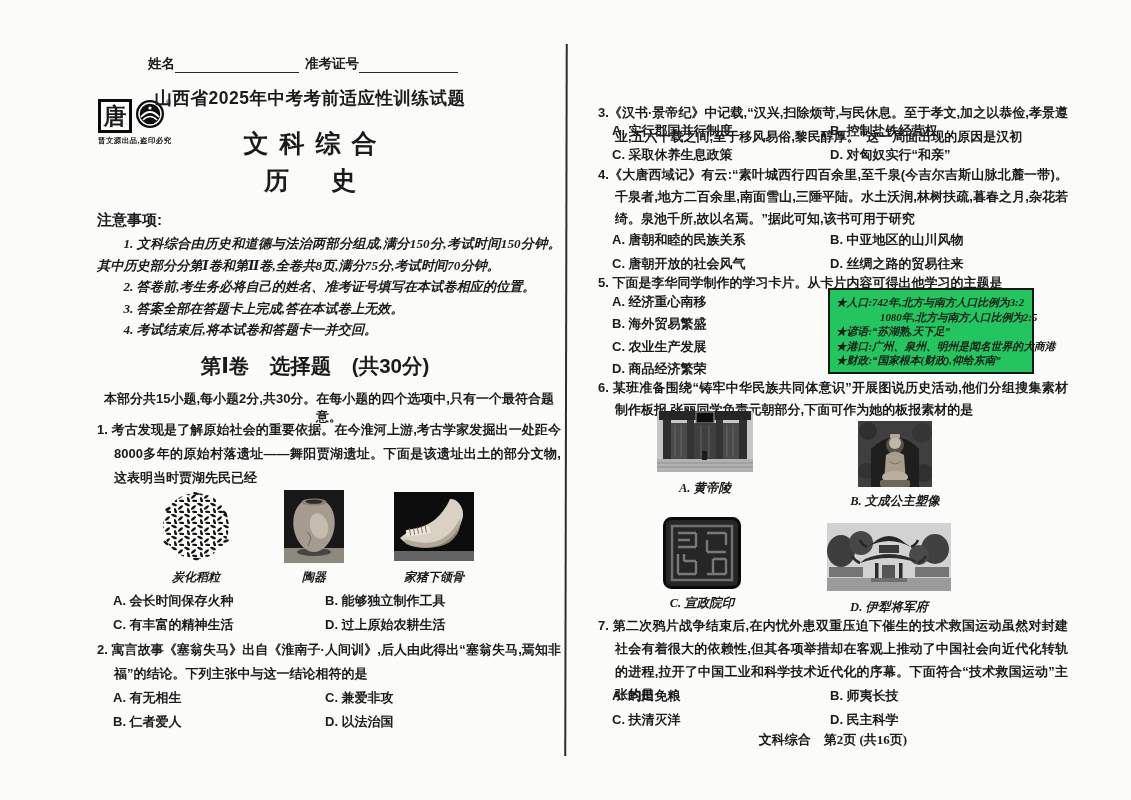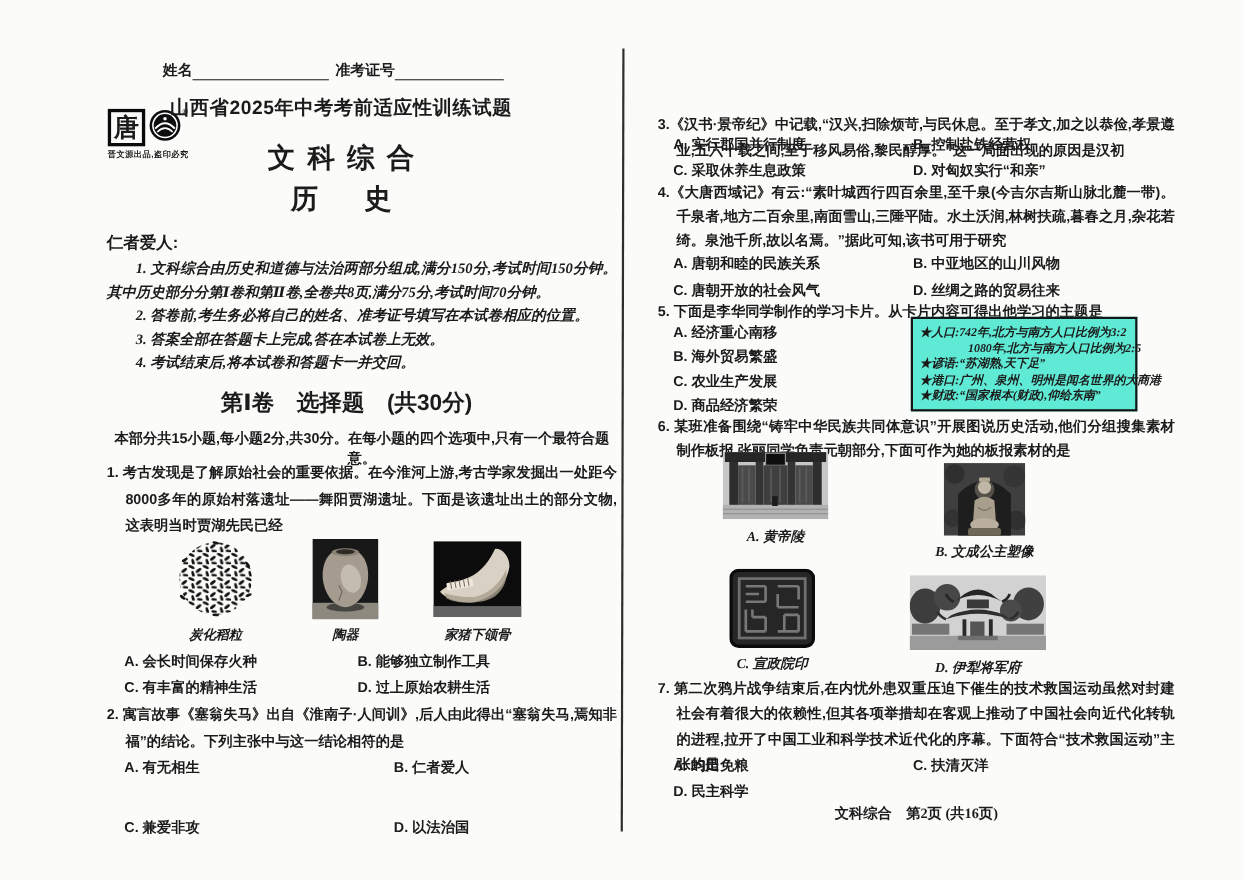--- a/index.html
+++ b/index.html
@@ -49,21 +49,21 @@
   .optlist div{white-space:nowrap;}
   
   .figrow{left:158px;top:489px;width:316px;display:flex;justify-content:space-between;gap:21px;}
   figure{margin:0;text-align:center;}
   .imgbox{height:74px;display:flex;align-items:center;justify-content:center;}
   figcaption{margin-top:6px;font-family:var(--serif);font-style:italic;font-weight:700;font-size:12px;white-space:nowrap;}
   .fig6 .imgbox{height:66px;}
   .fig6b .imgbox{height:72px;}
   .fig6 figcaption,.fig6b figcaption{font-size:12.5px;}
   
-  .card{left:828px;top:288px;width:206px;box-sizing:border-box;border:2px solid #161616;background:#5eead4;
+  .card{left:828px;top:288px;width:206px;box-sizing:border-box;border:2px solid #161616;background:#22c55e;
         padding:5px 6px 4px 6px;font-family:var(--serif);font-style:italic;font-weight:600;
         font-size:10.8px;line-height:14.6px;}
   .card div{white-space:nowrap;}
   .card .indent{padding-left:44px;}
   .footer{font-family:var(--serif);font-weight:600;font-size:13px;text-align:center;}
 </style>
 </head>
 <body>
 
 <div id="paper">
@@ -87,21 +87,21 @@
       </svg>
       <span class="reg">®</span>
     </div>
     <div class="brand">晋文源出品,盗印必究</div>
   </div>
 
   <div class="abs exam-title">山西省2025年中考考前适应性训练试题</div>
   <div class="abs subject-title">文科综合</div>
   <div class="abs course-title">历史</div>
 
-  <div class="abs notice-head">仁者爱人:</div>
+  <div class="abs notice-head">注意事项:</div>
   <div class="abs notices">
     <p>1. 文科综合由历史和道德与法治两部分组成,满分150分,考试时间150分钟。其中历史部分分第Ⅰ卷和第Ⅱ卷,全卷共8页,满分75分,考试时间70分钟。</p>
     <p>2. 答卷前,考生务必将自己的姓名、准考证号填写在本试卷相应的位置。</p>
     <p>3. 答案全部在答题卡上完成,答在本试卷上无效。</p>
     <p>4. 考试结束后,将本试卷和答题卡一并交回。</p>
   </div>
 
   <div class="abs section-title">第Ⅰ卷　选择题　(共30分)</div>
   <div class="abs section-intro">本部分共15小题,每小题2分,共30分。在每小题的四个选项中,只有一个最符合题意。</div>
 
@@ -171,24 +171,24 @@
   <div class="abs opts" style="left:97px;top:590px;width:440px;">
     <span class="opt">A. 会长时间保存火种</span>
     <span class="opt">B. 能够独立制作工具</span>
     <span class="opt">C. 有丰富的精神生活</span>
     <span class="opt">D. 过上原始农耕生活</span>
   </div>
 
   <div class="abs" style="left:97px;top:638px;width:464px;">
     <p class="stem">2. 寓言故事《塞翁失马》出自《淮南子·人间训》,后人由此得出“塞翁失马,焉知非福”的结论。下列主张中与这一结论相符的是</p>
   </div>
-  <div class="abs opts" style="left:97px;top:687px;width:440px;gap:33px;">
+  <div class="abs opts" style="left:97px;top:687px;width:440px;">
     <span class="opt">A. 有无相生</span>
+    <span class="opt">C. 兼爱非攻</span>
     <span class="opt">B. 仁者爱人</span>
-    <span class="opt">C. 兼爱非攻</span>
     <span class="opt">D. 以法治国</span>
   </div>
 
 
   <div class="abs" style="left:598px;top:72px;width:470px;margin-top:29px;">
     <p class="stem">3.《汉书·景帝纪》中记载,“汉兴,扫除烦苛,与民休息。至于孝文,加之以恭俭,孝景遵业,五六十载之间,至于移风易俗,黎民醇厚。”这一局面出现的原因是汉初</p>
   </div>
   <div class="abs opts opts-r" style="left:598px;top:120px;width:460px;">
     <span class="opt">A. 实行郡国并行制度</span>
     <span class="opt">B. 控制盐铁经营权</span>
@@ -307,18 +307,19 @@
       </svg>
     </div>
     <figcaption>D. 伊犁将军府</figcaption>
   </figure>
 
   <div class="abs lh23" style="left:598px;top:614px;width:470px;">
     <p class="stem">7. 第二次鸦片战争结束后,在内忧外患双重压迫下催生的技术救国运动虽然对封建社会有着很大的依赖性,但其各项举措却在客观上推动了中国社会向近代化转轨的进程,拉开了中国工业和科学技术近代化的序幕。下面符合“技术救国运动”主张的是</p>
   </div>
   <div class="abs opts opts-r" style="left:598px;top:685px;width:460px;">
     <span class="opt">A. 均田免粮</span>
+    <span class="opt">B. 师夷长技</span>
     <span class="opt">C. 扶清灭洋</span>
     <span class="opt">D. 民主科学</span>
   </div>
 
   <div class="abs footer" style="left:598px;top:731px;width:470px;">文科综合　第2页 (共16页)</div>
 </div>
 
 </body></html>

